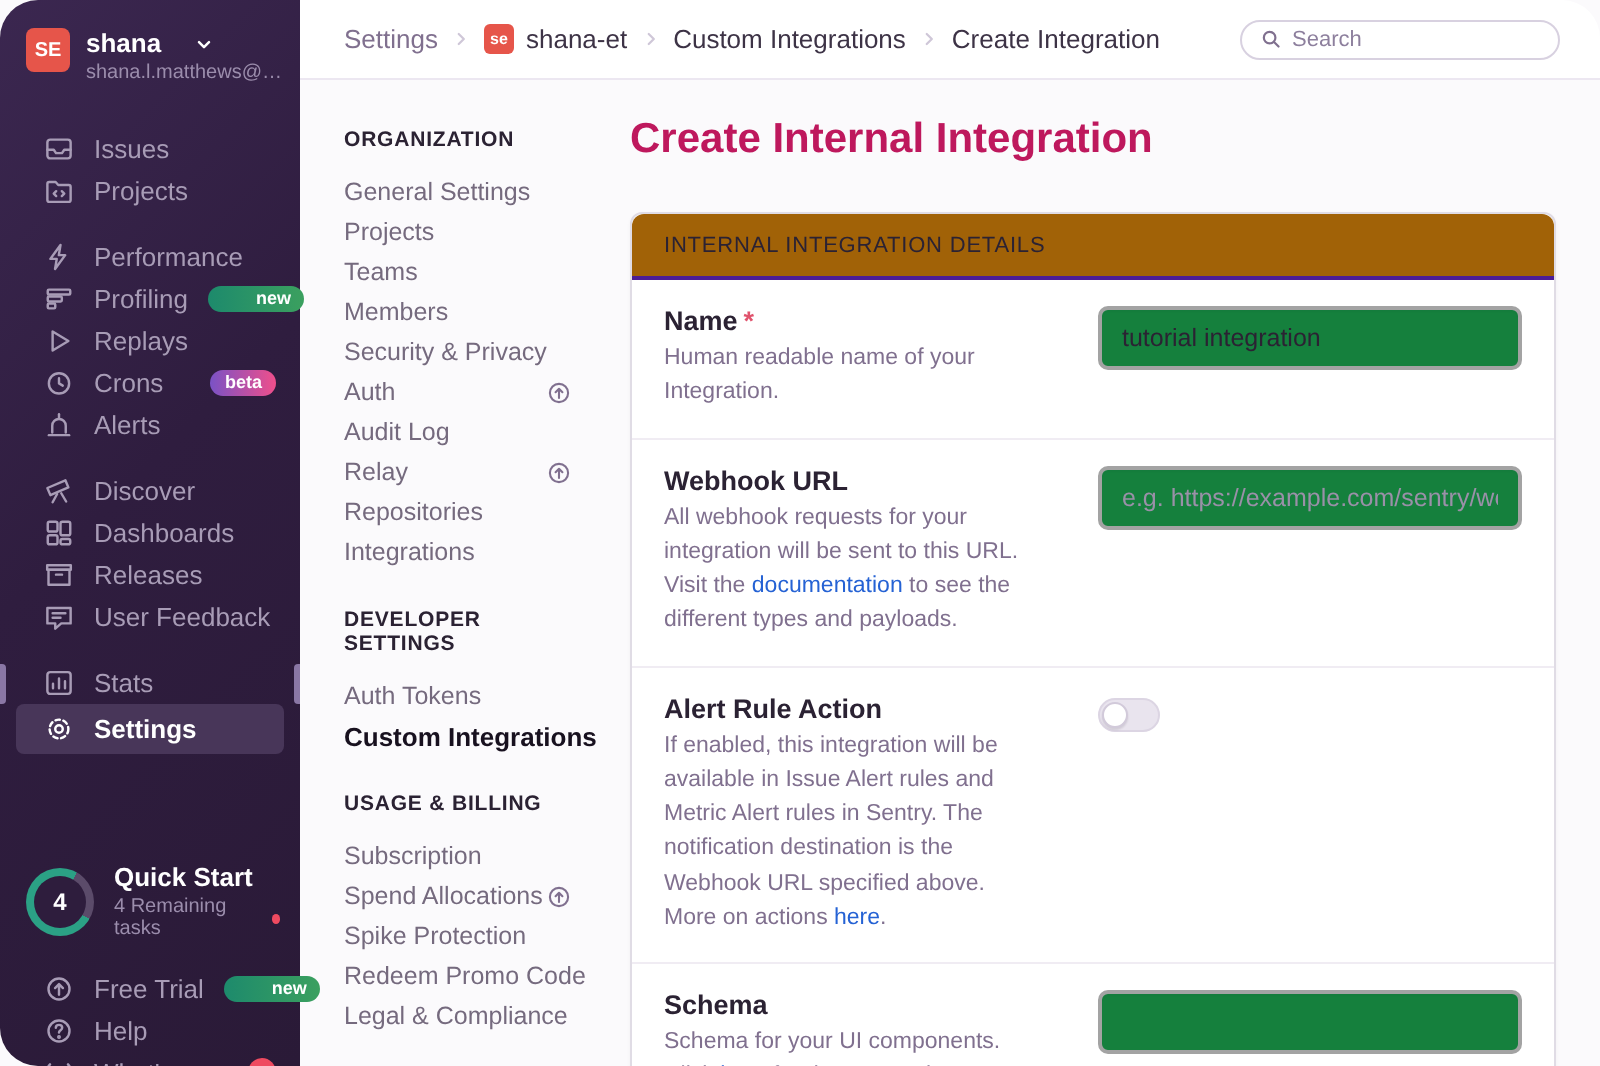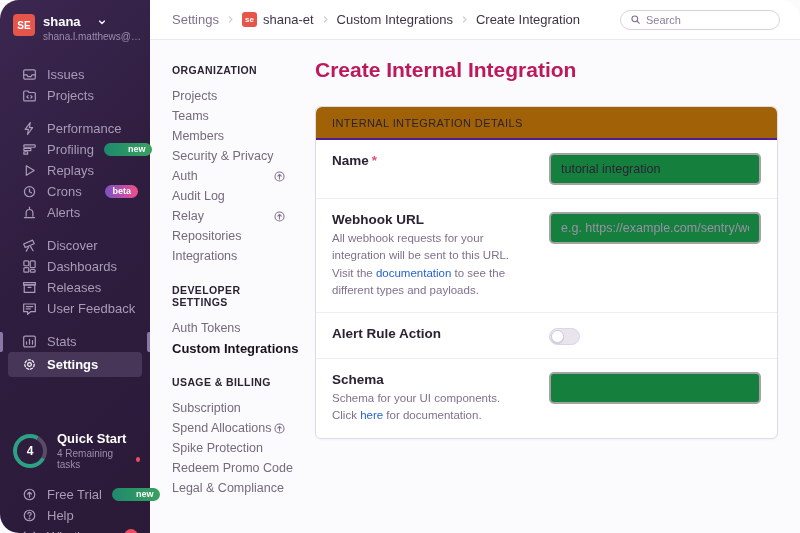--- a/index.html
+++ b/index.html
@@ -328,20 +328,21 @@
       <svg viewBox="0 0 16 16">
           <circle cx="7" cy="7" r="4.2"></circle>
           <path d="M10.2 10.2l3.3 3.3"></path>
         </svg>
       <input type="text" placeholder="Search" style="">
     </div>
   </div>
 
   <div class="settings-nav">
     <div class="sn-title">ORGANIZATION</div>
+    <div class="sn-item">General Settings</div>
     <div class="sn-item">Projects</div>
     <div class="sn-item">Teams</div>
     <div class="sn-item">Members</div>
     <div class="sn-item">Security &amp; Privacy</div>
     <div class="sn-item">
       <span>Auth</span>
       <span class="power">
           <svg viewBox="0 0 16 16">
             <circle cx="8" cy="8" r="5.6"></circle>
             <path d="M8 11V5.4M5.9 7.5L8 5.4l2.1 2.1"></path>
@@ -383,39 +384,41 @@
 
   <div class="content">
     <div class="page-title">Create Internal Integration</div>
 
     <div class="panel">
       <div class="panel-header">INTERNAL INTEGRATION DETAILS</div>
 
       <div class="frow">
         <div class="fleft">
           <div class="flabel"><span>Name</span><span class="req">*</span></div>
+          <div class="fhelp">Human readable name of your Integration.</div>
         </div>
         <div class="fright">
           <input class="tinput" type="text" value="tutorial integration" style="">
         </div>
       </div>
 
       <div class="frow">
         <div class="fleft">
           <div class="flabel">Webhook URL</div>
           <div class="fhelp"><span>All webhook requests for your integration will be sent to this URL. Visit the </span><span class="flink">documentation</span><span> to see the different types and payloads.</span></div>
         </div>
         <div class="fright">
           <input class="tinput" type="text" placeholder="e.g. https://example.com/sentry/webhook/" style="">
         </div>
       </div>
 
       <div class="frow">
         <div class="fleft">
           <div class="flabel">Alert Rule Action</div>
+          <div class="fhelp"><span>If enabled, this integration will be available in Issue Alert rules and Metric Alert rules in Sentry. The notification destination is the Webhook URL specified above. More on actions </span><span class="flink">here</span><span>.</span></div>
         </div>
         <div class="fright">
           <div class="toggle">
               <div class="knob"></div>
             </div>
         </div>
       </div>
 
       <div class="frow">
         <div class="fleft">

